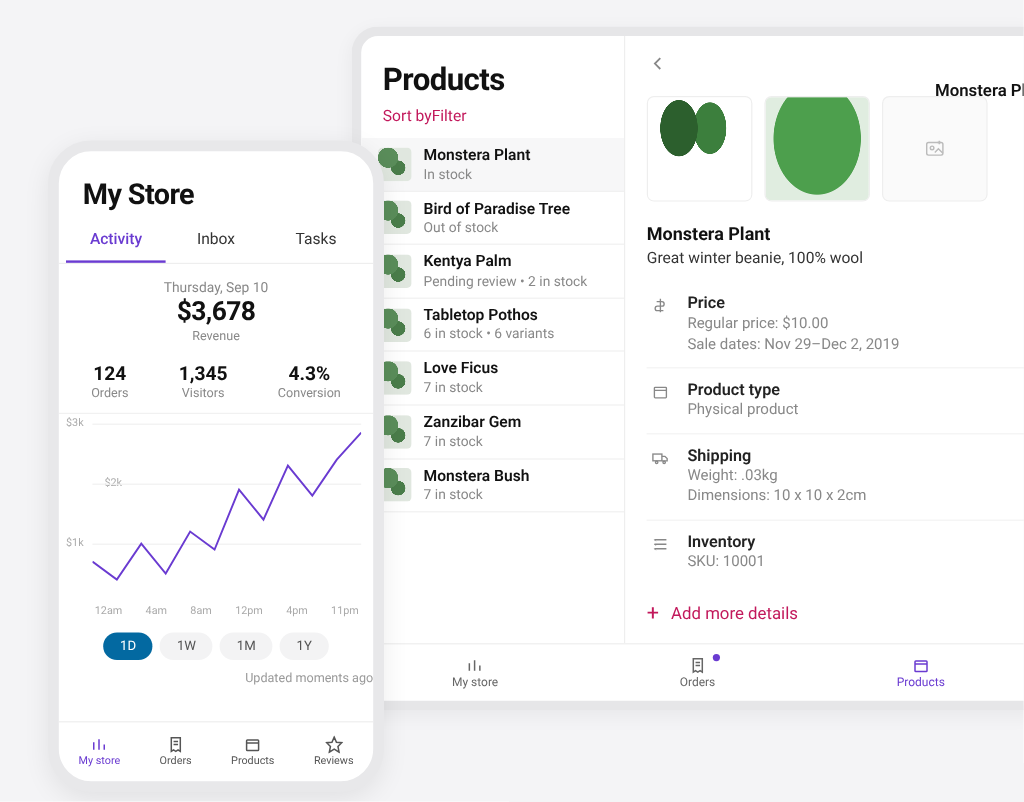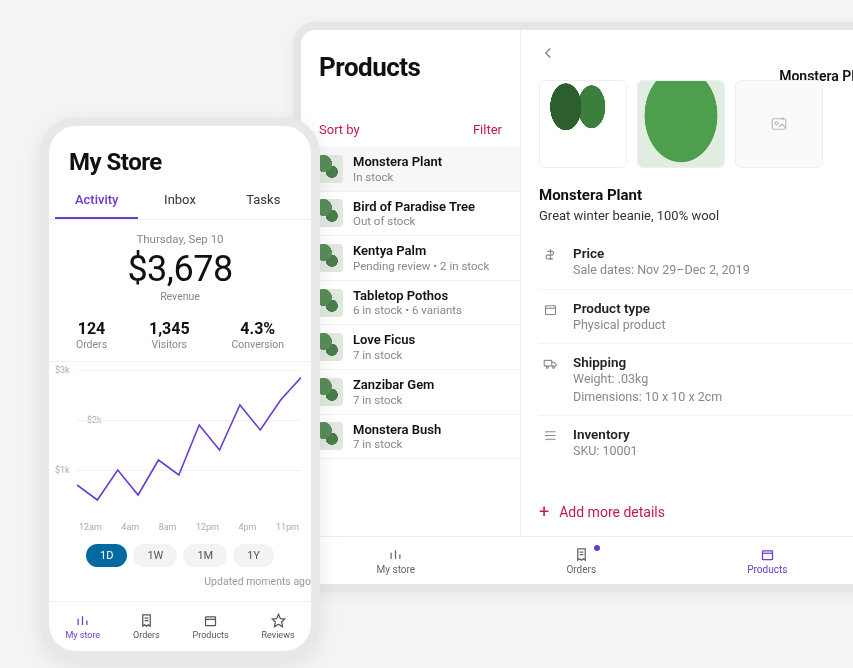--- a/index.html
+++ b/index.html
@@ -27,21 +27,21 @@
     box-shadow: 0 4px 16px rgba(0,0,0,.05);
     overflow: hidden;
     display: flex;
     flex-direction: column;
   }
   .tablet-body { flex: 1; display: flex; overflow: hidden; }
   .tab-col-list { width: 220px; border-right: 1px solid #eee; display: flex; flex-direction: column; }
   .tab-col-detail { flex: 1; display: flex; flex-direction: column; overflow: hidden; }
 
   .products-header { padding: 22px 18px 2px 18px; font-size: 26px; font-weight: 700; letter-spacing: -.5px; }
-  .sort-row { display: flex; justify-content: space-between; padding: 6px 18px 10px 18px; font-size: 13px; color: #c2185b; margin-top: 32px; }
+  .sort-row { display: flex; padding: 6px 18px 10px 18px; font-size: 13px; color: #c2185b; }
   .sort-row span { cursor: pointer; }
 
   .plist { flex:1; overflow:auto; }
   .prow {
     display:flex; align-items:center; gap:10px; padding:7px 14px; border-bottom:1px solid #f1f1f1; cursor:pointer;
   }
   .prow.selected { background:#f7f7f8; }
   .thumb {
     width:28px; height:28px; border-radius:4px; background:#e0e7df;
     background-image: radial-gradient(circle at 30% 30%, #5a8d5a 30%, transparent 31%),
@@ -104,21 +104,21 @@
     box-shadow: 0 6px 22px rgba(0,0,0,.08);
     overflow:hidden;
     display:flex; flex-direction:column;
   }
   .phone .hdr { padding: 22px 20px 6px 20px; font-size: 24px; font-weight:700; letter-spacing:-.5px; }
   .tabs { display:flex; border-bottom:1px solid #eee; padding: 0 6px; }
   .tabs .tab { flex:1; text-align:center; padding:10px 0; font-size:13px; color:#333; cursor:pointer; }
   .tabs .tab.active { color:#6a3bd1; border-bottom:2px solid #6a3bd1; font-weight:500; }
 
   .date { text-align:center; font-size:11.5px; color:#888; padding-top:12px; }
-  .revenue { text-align:center; font-size:36px; font-weight:400; letter-spacing:-.5px; padding-top:2px; }
+  .revenue { text-align:center; font-size:22px; font-weight:700; letter-spacing:-.5px; padding-top:2px; }
   .revenue-label { text-align:center; font-size:10.5px; color:#888; padding-bottom:10px; }
 
   .stats { display:flex; justify-content:space-around; padding:6px 6px 10px 6px; border-bottom:1px solid #f1f1f1; }
   .stat { text-align:center; }
   .stat .v { font-size:16px; font-weight:700; }
   .stat .l { font-size:10.5px; color:#888; }
 
   .chart-wrap { padding: 8px 6px 0 6px; }
   .chart {
     width:100%; height:150px; position:relative;
@@ -237,20 +237,21 @@
       <div class="detail-sections">
 
         <div class="dsec">
           <div class="dsec-icon">
             <svg class="icn-sm" viewBox="0 0 24 24" fill="none" stroke="currentColor" stroke-width="1.8">
                 <path d="M12 3v18M7 7h7a3 3 0 010 6H8a3 3 0 000 6h8"></path>
               </svg>
           </div>
           <div class="dsec-body">
             <div class="t">Price</div>
+            <div class="s">Regular price: $10.00</div>
             <div class="s">Sale dates: Nov 29–Dec 2, 2019</div>
           </div>
         </div>
 
         <div class="dsec">
           <div class="dsec-icon">
             <svg class="icn-sm" viewBox="0 0 24 24" fill="none" stroke="currentColor" stroke-width="1.8">
                 <rect x="4" y="6" width="16" height="14" rx="1"></rect>
                 <path d="M4 10h16"></path>
               </svg>

